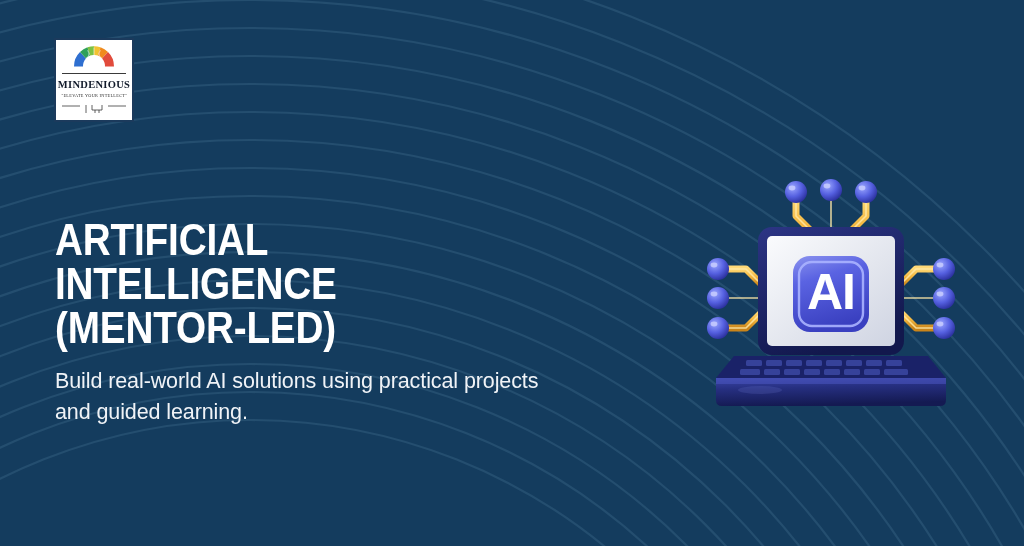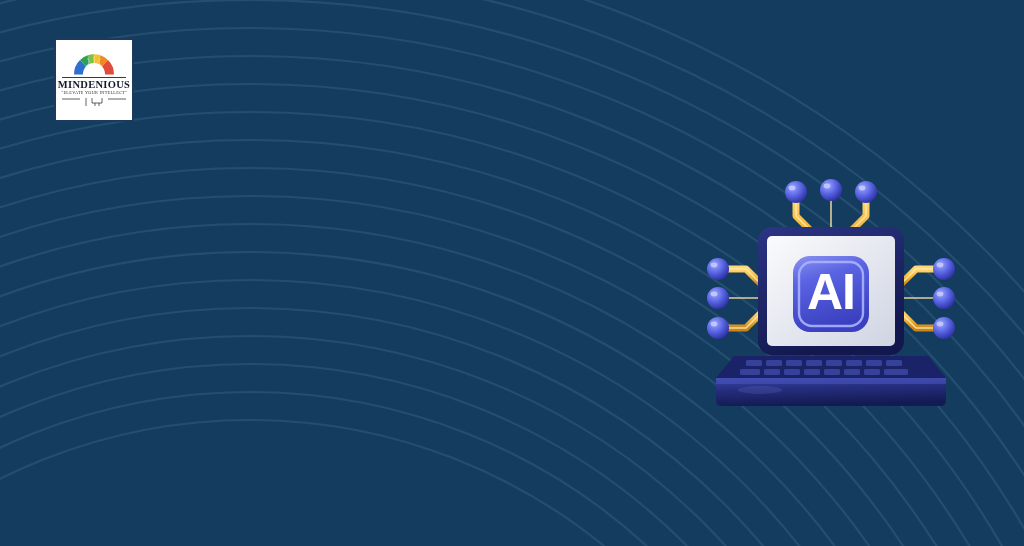--- a/index.html
+++ b/index.html
@@ -25,21 +25,21 @@
   
   .logo-box {
     position:absolute;
     left:54px; top:38px;
     width:80px; height:84px;
     background:#ffffff;
     border:2px solid #1b3a5c;
     display:flex;
     flex-direction:column;
     align-items:center;
-    justify-content:center;
+    justify-content:space-between;
     padding:4px 3px;
   }
   .logo-mark { width:46px; height:24px; display:block; }
   .logo-word {
     font-family:"Liberation Serif", serif;
     font-weight:bold;
     font-size:10.5px;
     letter-spacing:0.3px;
     color:#111a2a;
     line-height:1;
@@ -155,20 +155,25 @@
         <line x1="0" y1="2" x2="18" y2="2"></line>
         <line x1="46" y1="2" x2="64" y2="2"></line>
         <path d="M24 1 L24 9"></path>
         <path d="M30 1 L30 6 L40 6 L40 1"></path>
         <path d="M33 6 L33 9"></path>
         <path d="M37 6 L37 9"></path>
       </g>
     </svg>
   </div>
 
+  <div class="copy">
+    <h1 class="headline">ARTIFICIAL INTELLIGENCE
+(MENTOR-LED)</h1>
+    <p class="subhead">Build real-world AI solutions using practical projects and guided learning.</p>
+  </div>
 
   <div class="illustration">
     <svg viewBox="0 0 262 242" xmlns="http://www.w3.org/2000/svg" aria-hidden="true">
       <defs>
         <linearGradient id="gTrace" x1="0" y1="0" x2="0" y2="1">
           <stop offset="0%" stop-color="#ffd977"></stop>
           <stop offset="45%" stop-color="#f5b942"></stop>
           <stop offset="100%" stop-color="#c9841a"></stop>
         </linearGradient>
         <radialGradient id="gNode" cx="35%" cy="30%" r="75%">

